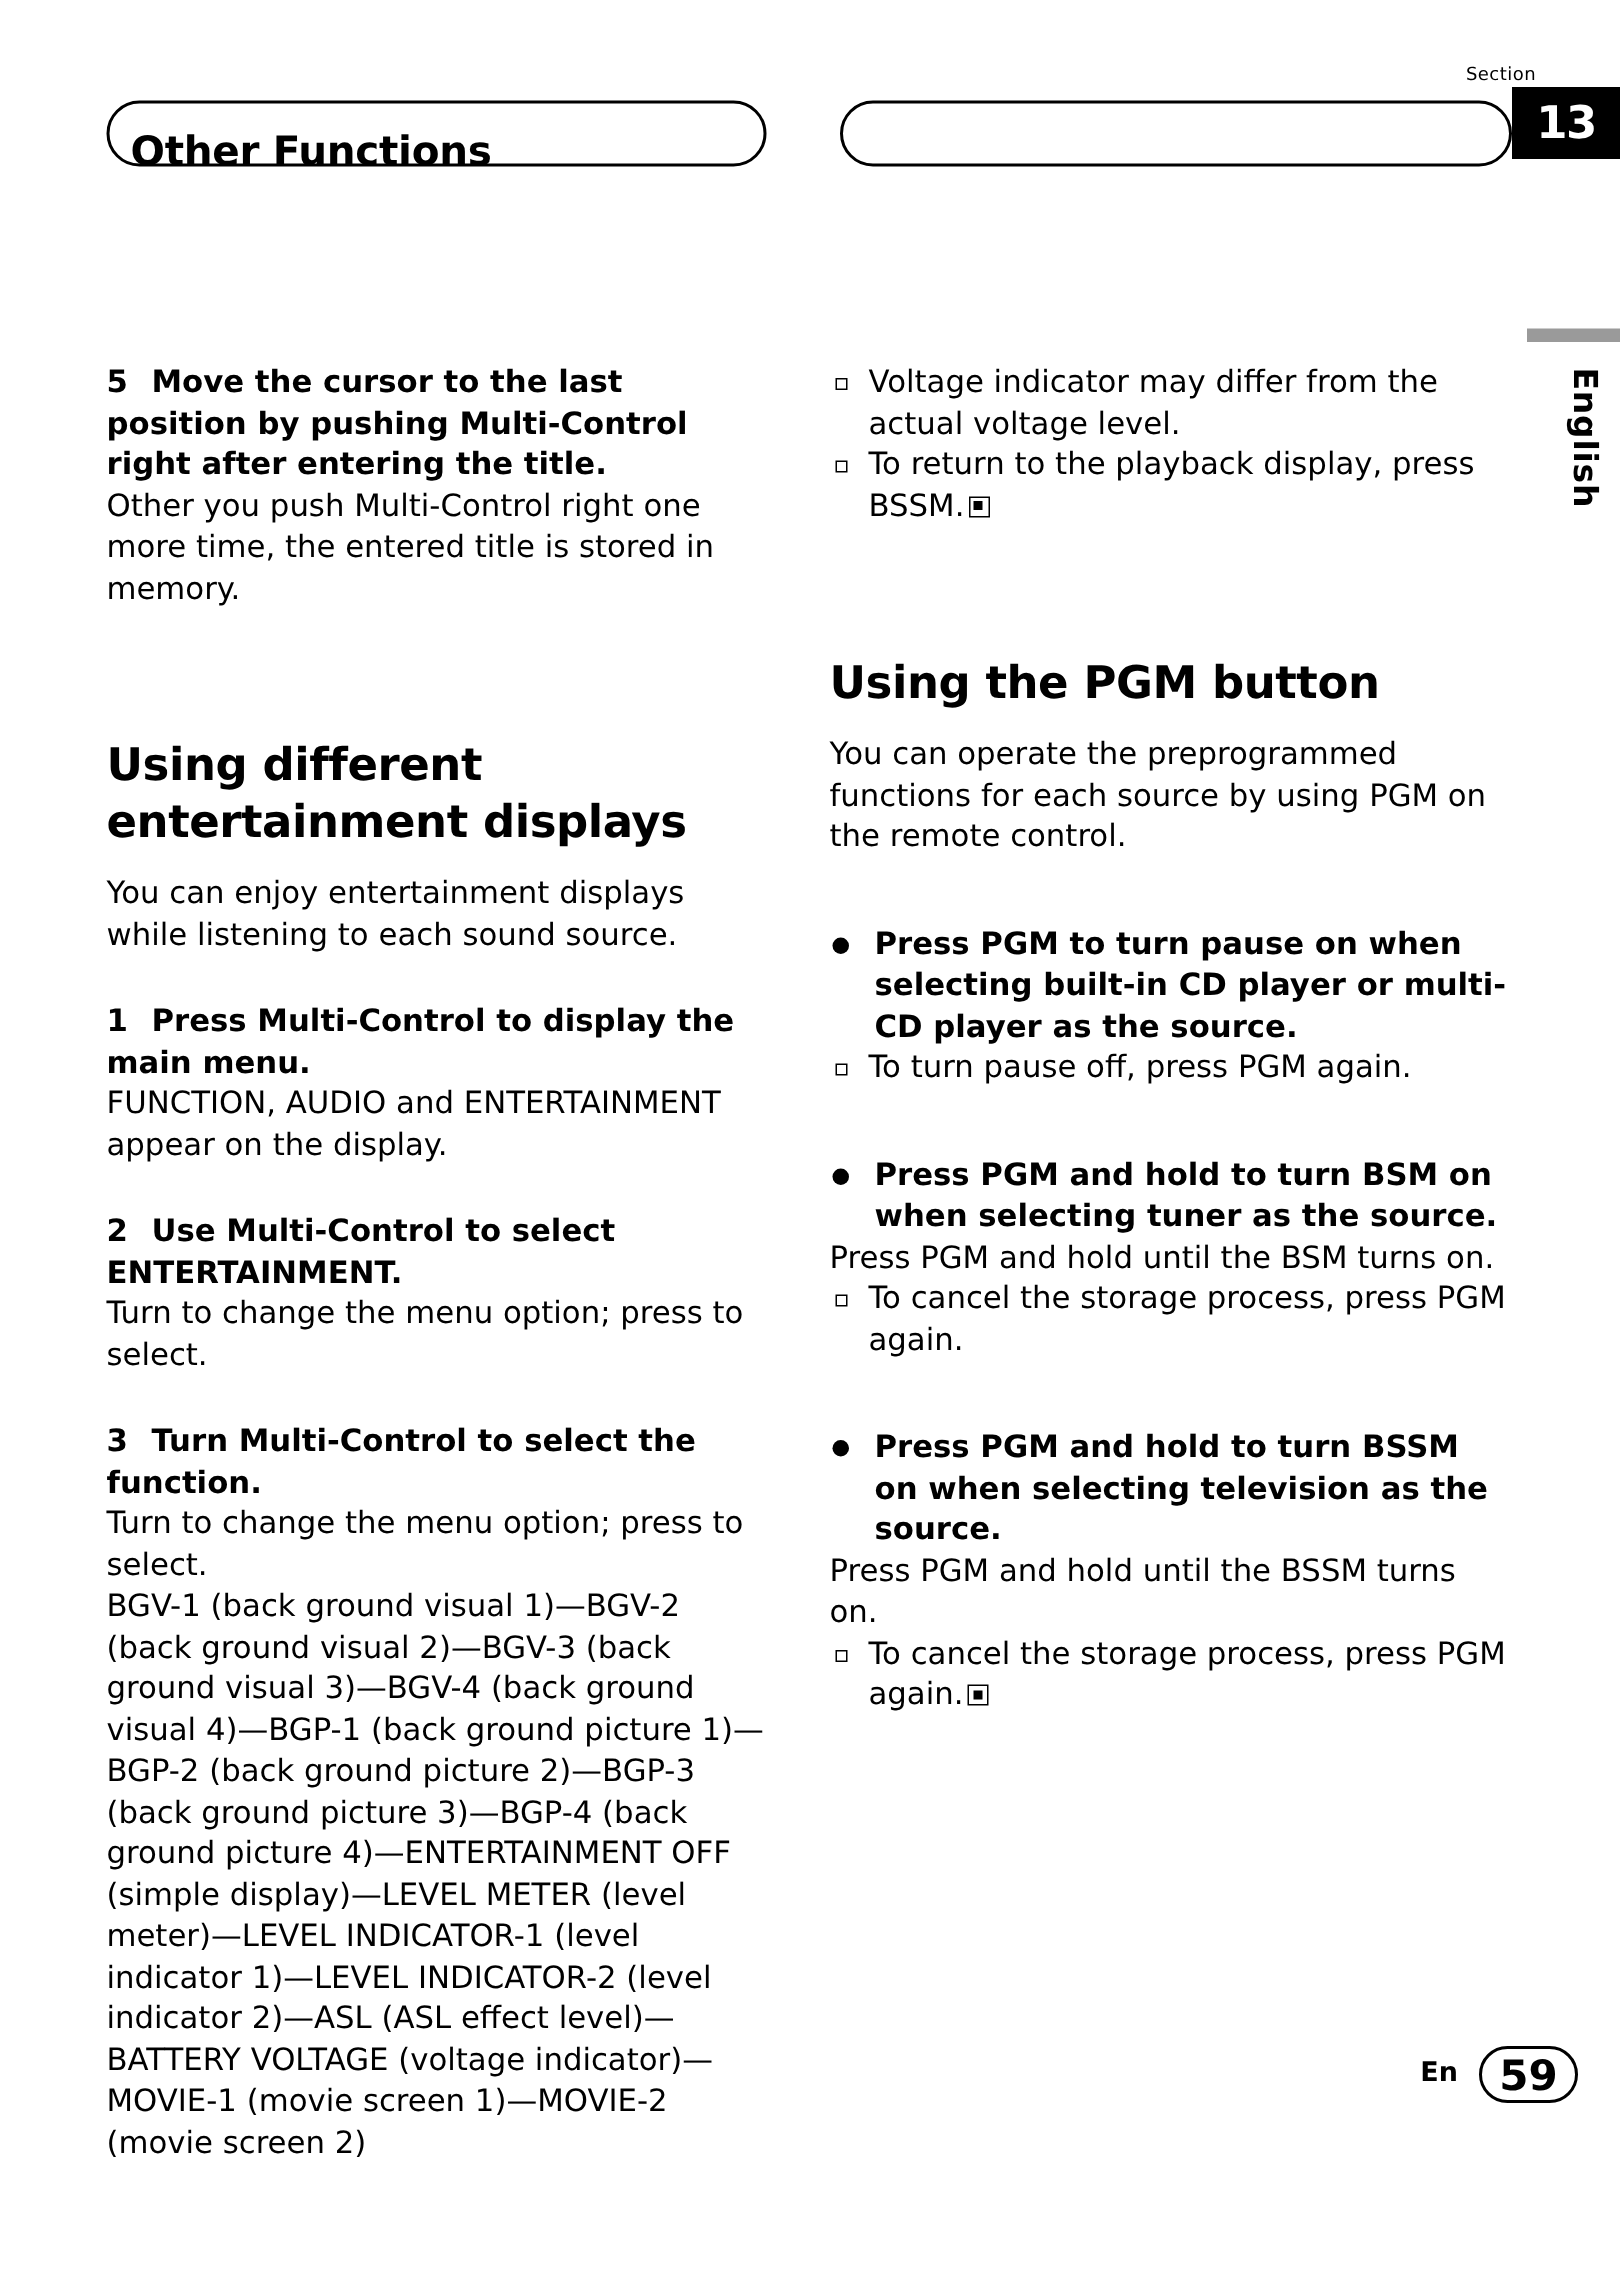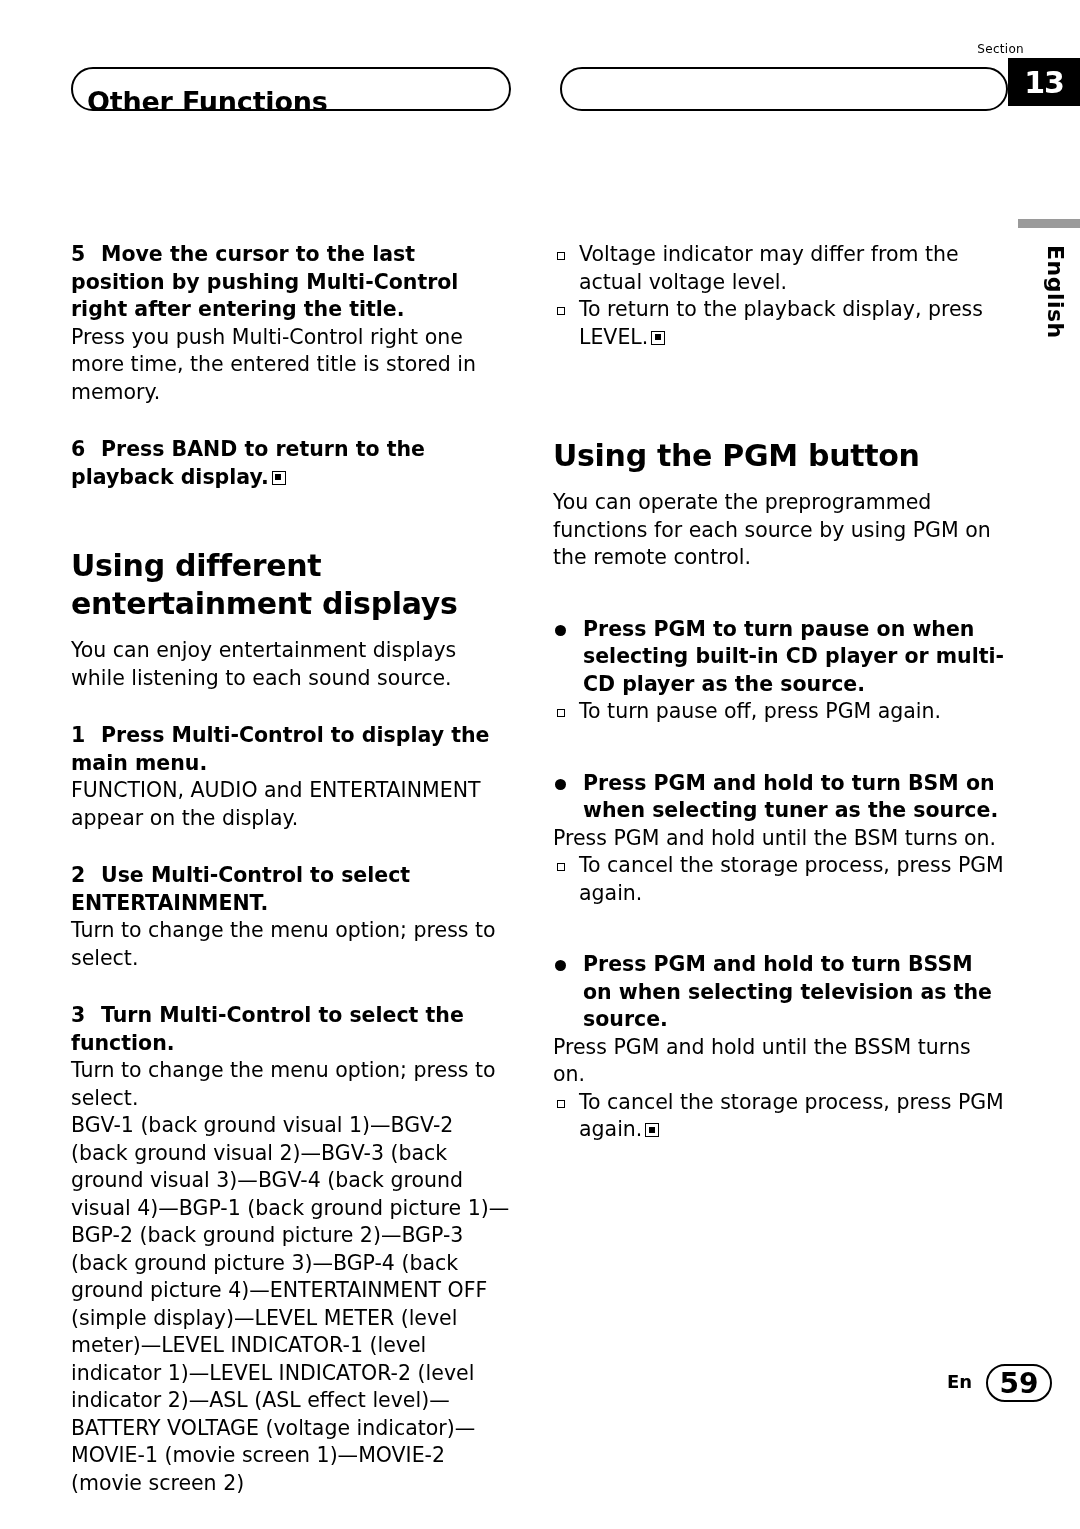--- a/index.html
+++ b/index.html
@@ -218,25 +218,24 @@
   <div class="header-pill left"></div>
   <div class="header-pill right"></div>
   <div class="header-title">Other Functions</div>
 
   <div class="side-rule"></div>
   <div class="side-english">English</div>
 
   <div class="col left">
 
     <p class="step"><span class="num">5</span><span>Move the cursor to the last position by pushing Multi-Control right after entering the title.</span></p>
-    <p><span>Press you push </span><b>Multi-Control</b><span> right one more time, the entered title is stored in memory.</span></p>
-
-    <div class="sp-m"></div>
-
-    <p class="step"><span class="num">6</span><span>Press BAND to return to the playback display.</span><span class="endmark"></span></p>
+    <p><span>Other you push </span><b>Multi-Control</b><span> right one more time, the entered title is stored in memory.</span></p>
+
+    <div class="sp-m"></div>
+
 
     <div class="sp-xl"></div>
 
     <h2 class="h2">Using different entertainment displays</h2>
 
     <div class="sp-s"></div>
 
     <p>You can enjoy entertainment displays while listening to each sound source.</p>
 
     <div class="sp-m"></div>
@@ -253,21 +252,21 @@
 
     <p class="step"><span class="num">3</span><span>Turn Multi-Control to select the function.</span></p>
     <p>Turn to change the menu option; press to select.</p>
     <p id="option-chain"><b>BGV-1</b><span> (back ground visual 1)—</span><b>BGV-2</b><span> (back ground visual 2)—</span><b>BGV-3</b><span> (back ground visual 3)—</span><b>BGV-4</b><span> (back ground visual 4)—</span><b>BGP-1</b><span> (back ground picture 1)—</span><b>BGP-2</b><span> (back ground picture 2)—</span><b>BGP-3</b><span> (back ground picture 3)—</span><b>BGP-4</b><span> (back ground picture 4)—</span><b>ENTERTAINMENT OFF</b><span> (simple display)—</span><b>LEVEL METER</b><span> (level meter)—</span><b>LEVEL INDICATOR-1</b><span> (level indicator 1)—</span><b>LEVEL INDICATOR-2</b><span> (level indicator 2)—</span><b>ASL</b><span> (ASL effect level)—</span><b>BATTERY VOLTAGE</b><span> (voltage indicator)—</span><b>MOVIE-1</b><span> (movie screen 1)—</span><b>MOVIE-2</b><span> (movie screen 2)</span></p>
 
   </div>
 
   <div class="col right">
 
     <p class="bullet-sq">Voltage indicator may differ from the actual voltage level.</p>
-    <p class="bullet-sq"><span>To return to the playback display, press </span><b>LEVEL</b><span>.</span><span class="endmark"></span></p>
+    <p class="bullet-sq"><span>To return to the playback display, press </span><b>BSSM</b><span>.</span><span class="endmark"></span></p>
 
     <div class="sp-xl"></div>
     <div class="sp-m"></div>
 
     <h2 class="h2">Using the PGM button</h2>
 
     <div class="sp-s"></div>
 
     <p><span>You can operate the preprogrammed functions for each source by using </span><b>PGM</b><span> on the remote control.</span></p>
 

